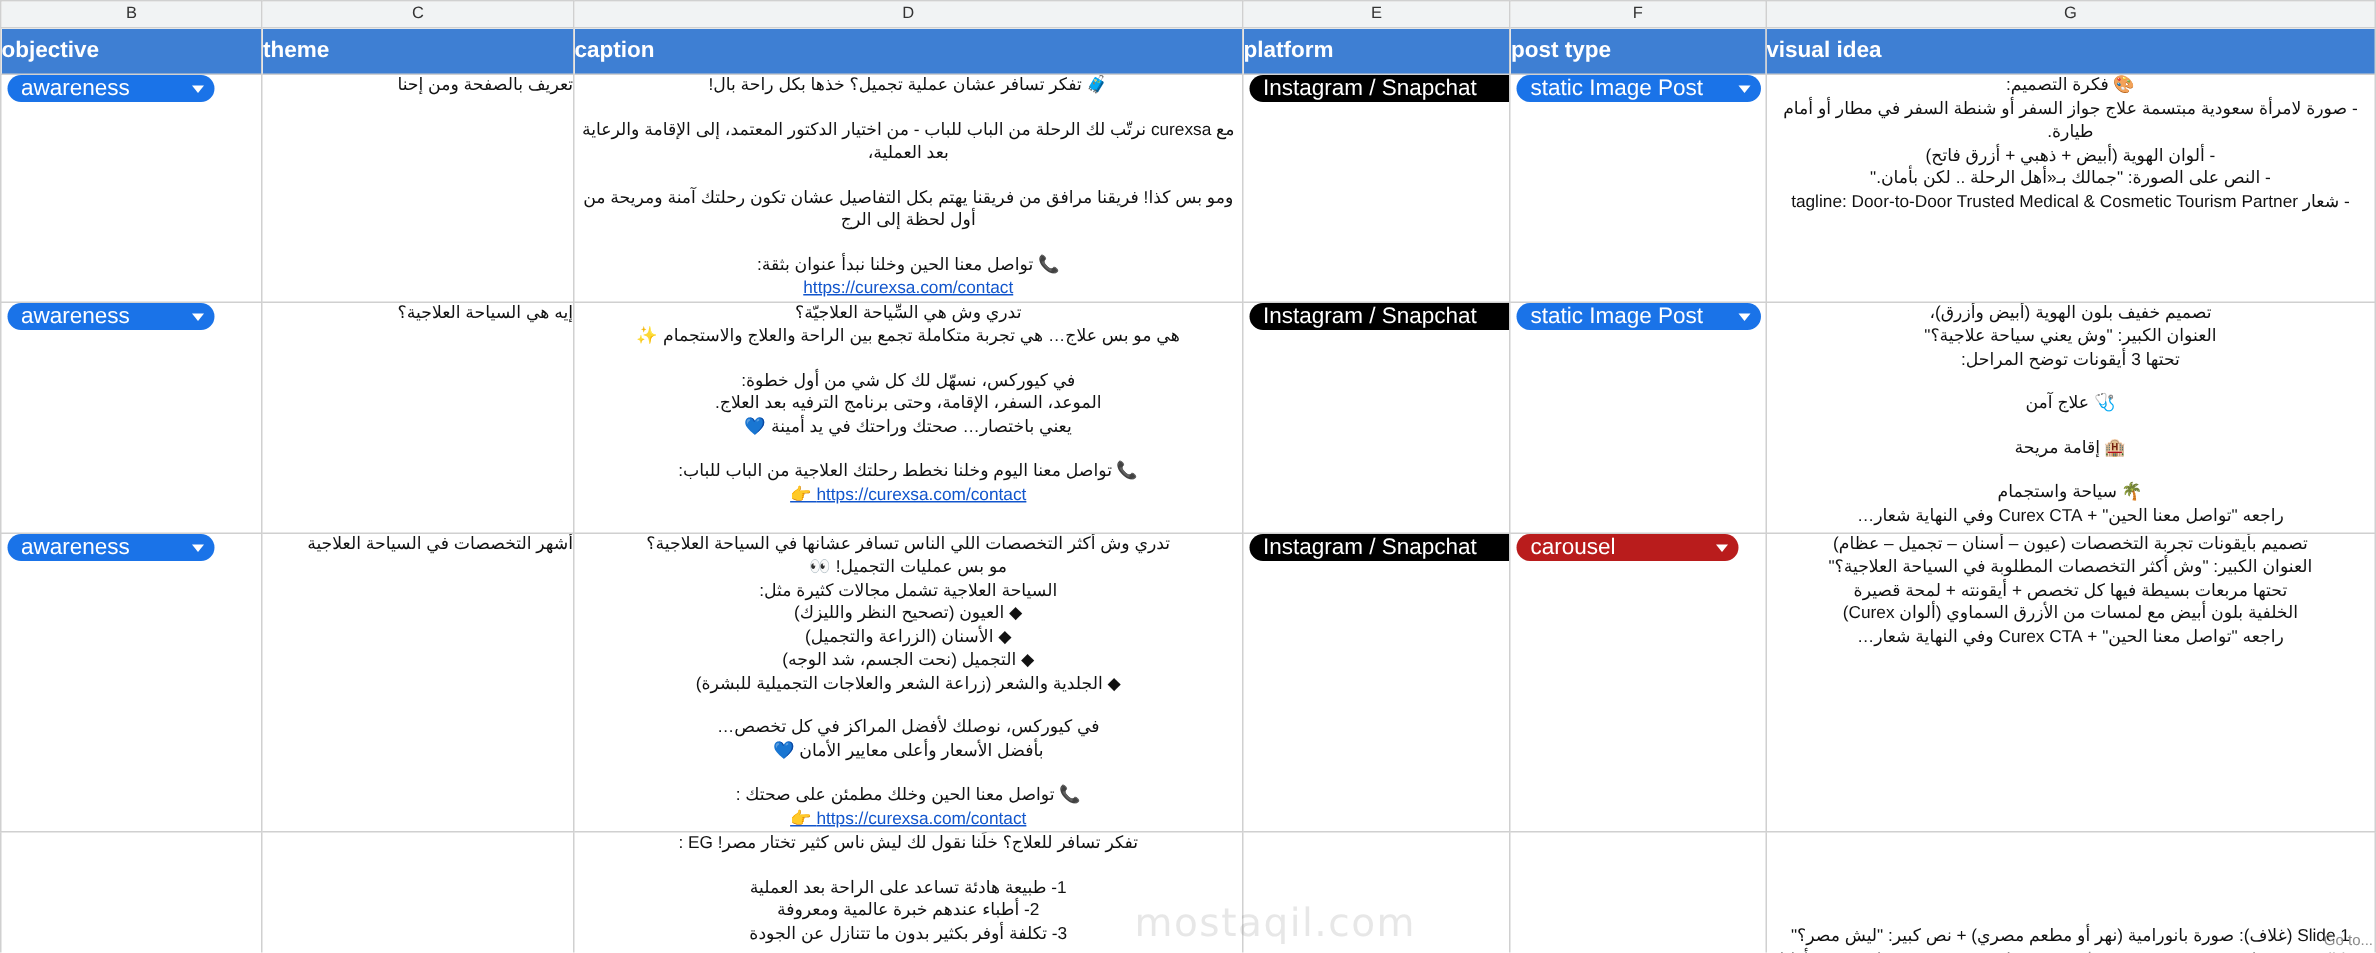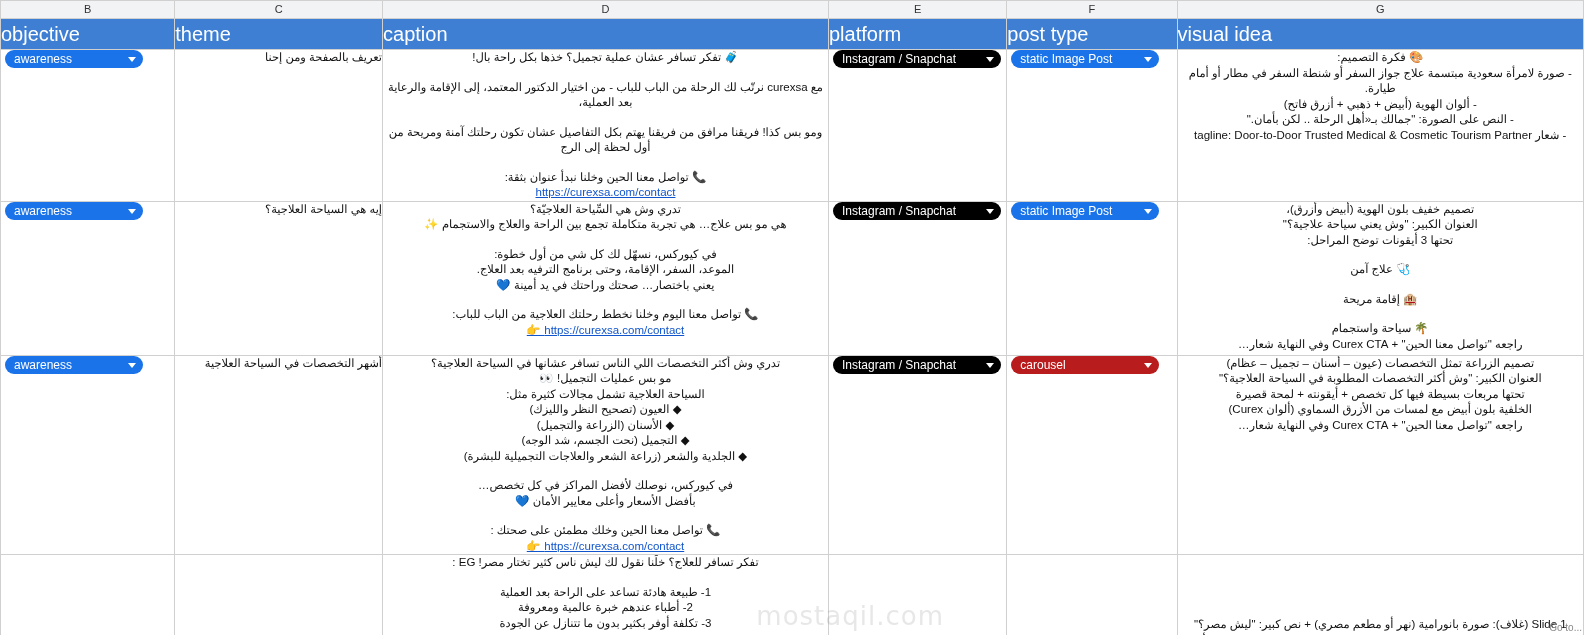--- a/index.html
+++ b/index.html
@@ -41,22 +41,22 @@
     font-size: 11px;
     color: #333;
     font-weight: normal;
     line-height: 17px;
     vertical-align: middle;
   }
   
   .headrow td {
     background: #3e7fd3;
     color: #ffffff;
-    font-size: 20px;
-    font-weight: normal;
+    font-size: 15px;
+    font-weight: bold;
     height: 30px;
     line-height: 30px;
     padding: 0 6px;
     border: 1px solid #2f63a8;
     vertical-align: middle;
     white-space: nowrap;
   }
   .cell {
     padding: 4px 6px;
     font-size: 11.5px;
@@ -71,21 +71,21 @@
   .bottom {
     vertical-align: bottom;
   }
   
   .chip {
     display: inline-block;
     position: relative;
     background: #1a73e8;
     color: #fff;
     border-radius: 10px;
-    font-size: 12px;
+    font-size: 15px;
     line-height: 14px;
     padding: 2px 39px 2px 9px;
     min-width: 120px;
     box-sizing: border-box;
     text-align: left;
     white-space: nowrap;
   }
   .chip.gray {
     background: #000000;
   }
@@ -316,21 +316,21 @@
       <td class="bottom">
         <span class="chipwrap med">
           <span class="chip teal">
             <span>carousel</span>
             <span class="caret"></span>
           </span>
         </span>
       </td>
       <td class="cell rtl bottom">
         <div>
-          <span class="blk">تصميم الزراعة تمثل التخصصات (عيون – أسنان – تجميل – عظام)</span>
+          <span class="blk">تصميم بأيقونات تجربة التخصصات (عيون – أسنان – تجميل – عظام)</span>
           <span class="blk">العنوان الكبير: "وش أكثر التخصصات المطلوبة في السياحة العلاجية؟"</span>
           <span class="blk">تحتها مربعات بسيطة فيها كل تخصص + أيقونته + لمحة قصيرة</span>
           <span class="blk">الخلفية بلون أبيض مع لمسات من الأزرق السماوي (ألوان Curex)</span>
           <span class="blk">راجعه "تواصل معنا الحين" + Curex CTA وفي النهاية شعار…</span>
         </div>
       </td>
     </tr>
 
     <tr style="height:120px">
       <td></td>

